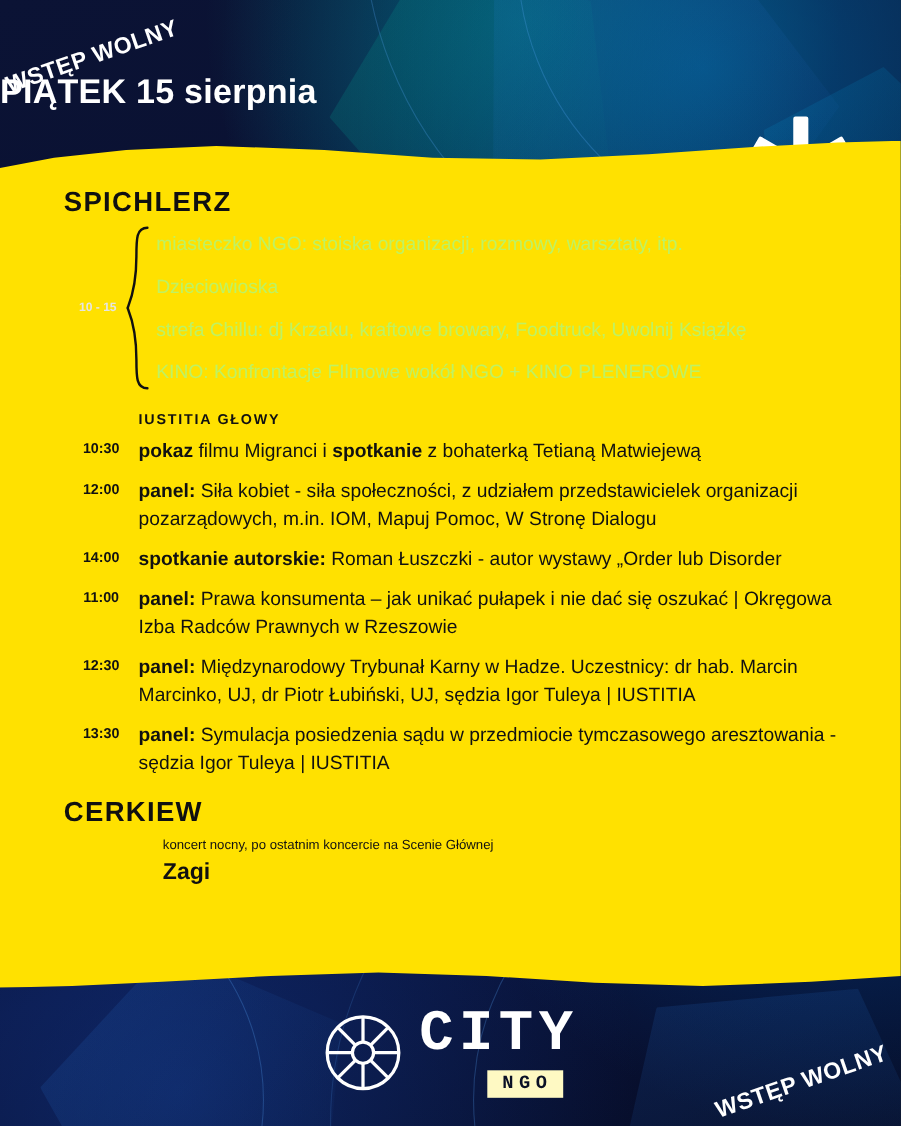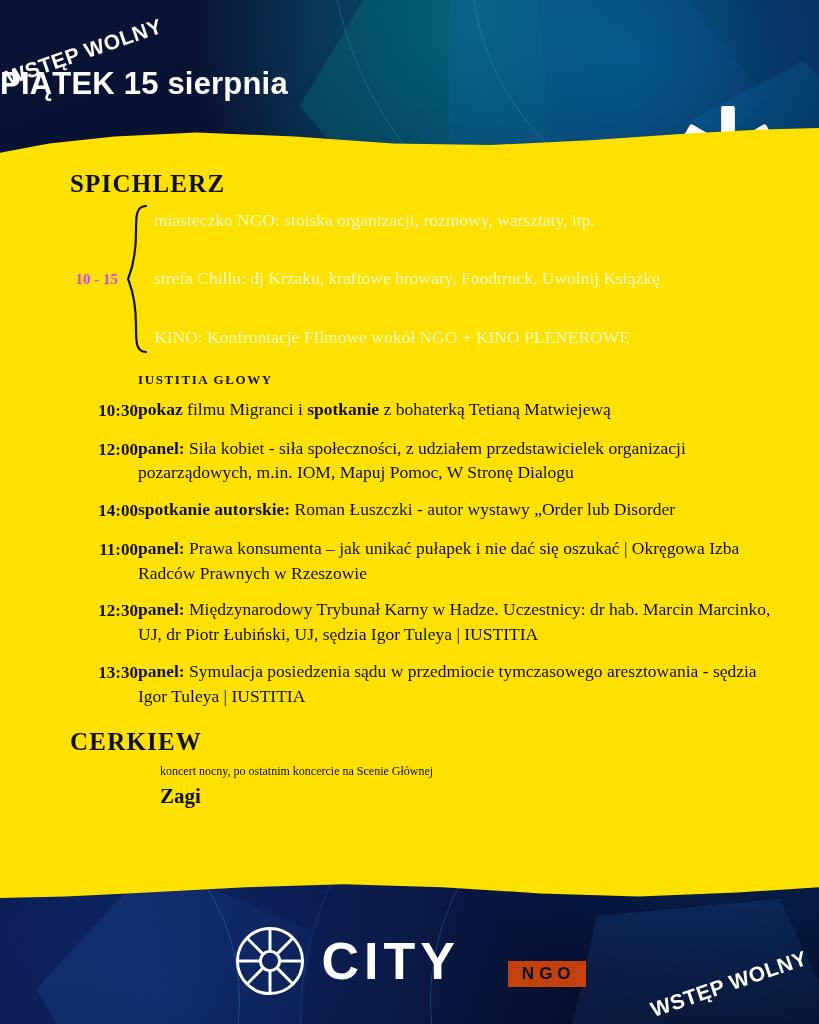--- a/index.html
+++ b/index.html
@@ -87,22 +87,21 @@
   .sparkle {
     position: absolute; top: 104px; right: 42px;
     width: 98px; height: 98px;
   }
 
   
   .content {
     position: absolute;
     top: 160px; left: 0; right: 0;
     color: #111111;
-    padding: 0 26px 0 48px;
-    font-family: Liberation Serif, serif;
+    padding: 0 26px 0 36px;
   }
   .venue {
     font-size: 25px;
     font-weight: 700;
     letter-spacing: 1.2px;
     margin: 10px 0 6px 22px;
     color: #101010;
   }
   .venue-cerkiew { margin-top: 14px; }
 
@@ -112,38 +111,38 @@
     display: flex;
     align-items: stretch;
     margin-left: 0;
   }
   .brace-time {
     width: 78px;
     display: flex;
     align-items: center;
     justify-content: flex-end;
     padding-right: 8px;
-    font-size: 15px;
+    font-size: 11px;
     font-weight: 600;
-    color: #d946ef;
+    color: #e5e5e5;
     text-align: center;
   }
   .brace-svg { width: 22px; flex: 0 0 22px; display:block; }
   .brace-items {
     flex: 1;
     padding-left: 6px;
     display: flex;
     flex-direction: column;
     justify-content: space-between;
   }
   .brace-items .line {
     font-size: 17.5px;
     line-height: 1.55;
     padding: 3px 0;
-    color: #fef9c3;
+    color: #bef264;
   }
 
   
   .subsec {
     font-size: 13px;
     font-weight: 700;
     letter-spacing: 1.6px;
     margin: 18px 0 4px 90px;
     color: #111;
   }
@@ -151,23 +150,23 @@
   
   .row {
     display: flex;
     align-items: flex-start;
     margin: 0 0 2px 0;
     padding: 5px 0;
   }
   .row .time {
     width: 90px;
     flex: 0 0 90px;
-    text-align: right;
+    text-align: center;
     padding-left: 22px;
-    font-size: 17px;
+    font-size: 13px;
     font-weight: 600;
     color: #111;
     line-height: 1.5;
     padding-top: 1px;
   }
   .row .desc {
     flex: 1;
     font-size: 17.5px;
     line-height: 1.42;
     color: #111;
@@ -200,30 +199,30 @@
   .logo-mark { width: 74px; height: 74px; }
   .logo-text {
     color: #ffffff;
     font-size: 52px;
     font-weight: 700;
     letter-spacing: 5px;
     line-height: 1;
   }
   .logo-sub {
     margin-top: 6px;
-    background: #c2410c;
+    background: #fef9c3;
     color: #0a1026;
     font-size: 17px;
     font-weight: 700;
     letter-spacing: 5px;
     padding: 3px 10px 3px 14px;
     text-align: center;
     margin-left: 48px;
   }
-  .logo-stack { display: flex; flex-direction: row; align-items: flex-end; }
+  .logo-stack { display: flex; flex-direction: column; align-items: center; font-family: Liberation Mono, monospace; }
 </style>
 </head>
 <body>
 
 <div class="bg-dark">
   <div class="poly p1"></div>
   <div class="poly p2"></div>
   <div class="poly p3"></div>
   <div class="poly p4"></div>
   <div class="poly p5"></div>
@@ -252,20 +251,21 @@
 
   <div class="venue">SPICHLERZ</div>
 
   <div class="brace-block">
     <div class="brace-time">10 - 15</div>
     <svg class="brace-svg" viewBox="0 0 22 150" preserveAspectRatio="none">
       <path d="M20 2 C10 2 10 12 10 28 C10 58 3 72 2 75 C3 78 10 92 10 122 C10 138 10 148 20 148" fill="none" stroke="#111111" stroke-width="2.2" stroke-linecap="round"></path>
     </svg>
     <div class="brace-items">
       <div class="line">miasteczko NGO: stoiska organizacji, rozmowy, warsztaty, itp.</div>
+      <div class="line">Dzieciowioska</div>
       <div class="line">strefa Chillu: dj Krzaku, kraftowe browary, Foodtruck, Uwolnij Książkę</div>
       <div class="line">KINO: Konfrontacje FIlmowe wokół NGO + KINO PLENEROWE</div>
     </div>
   </div>
 
   <div class="subsec">IUSTITIA GŁOWY</div>
 
   <div class="row">
     <div class="time">10:30</div>
     <div class="desc"><b>pokaz</b><span> filmu Migranci i </span><b>spotkanie</b><span> z bohaterką Tetianą Matwiejewą</span></div>

